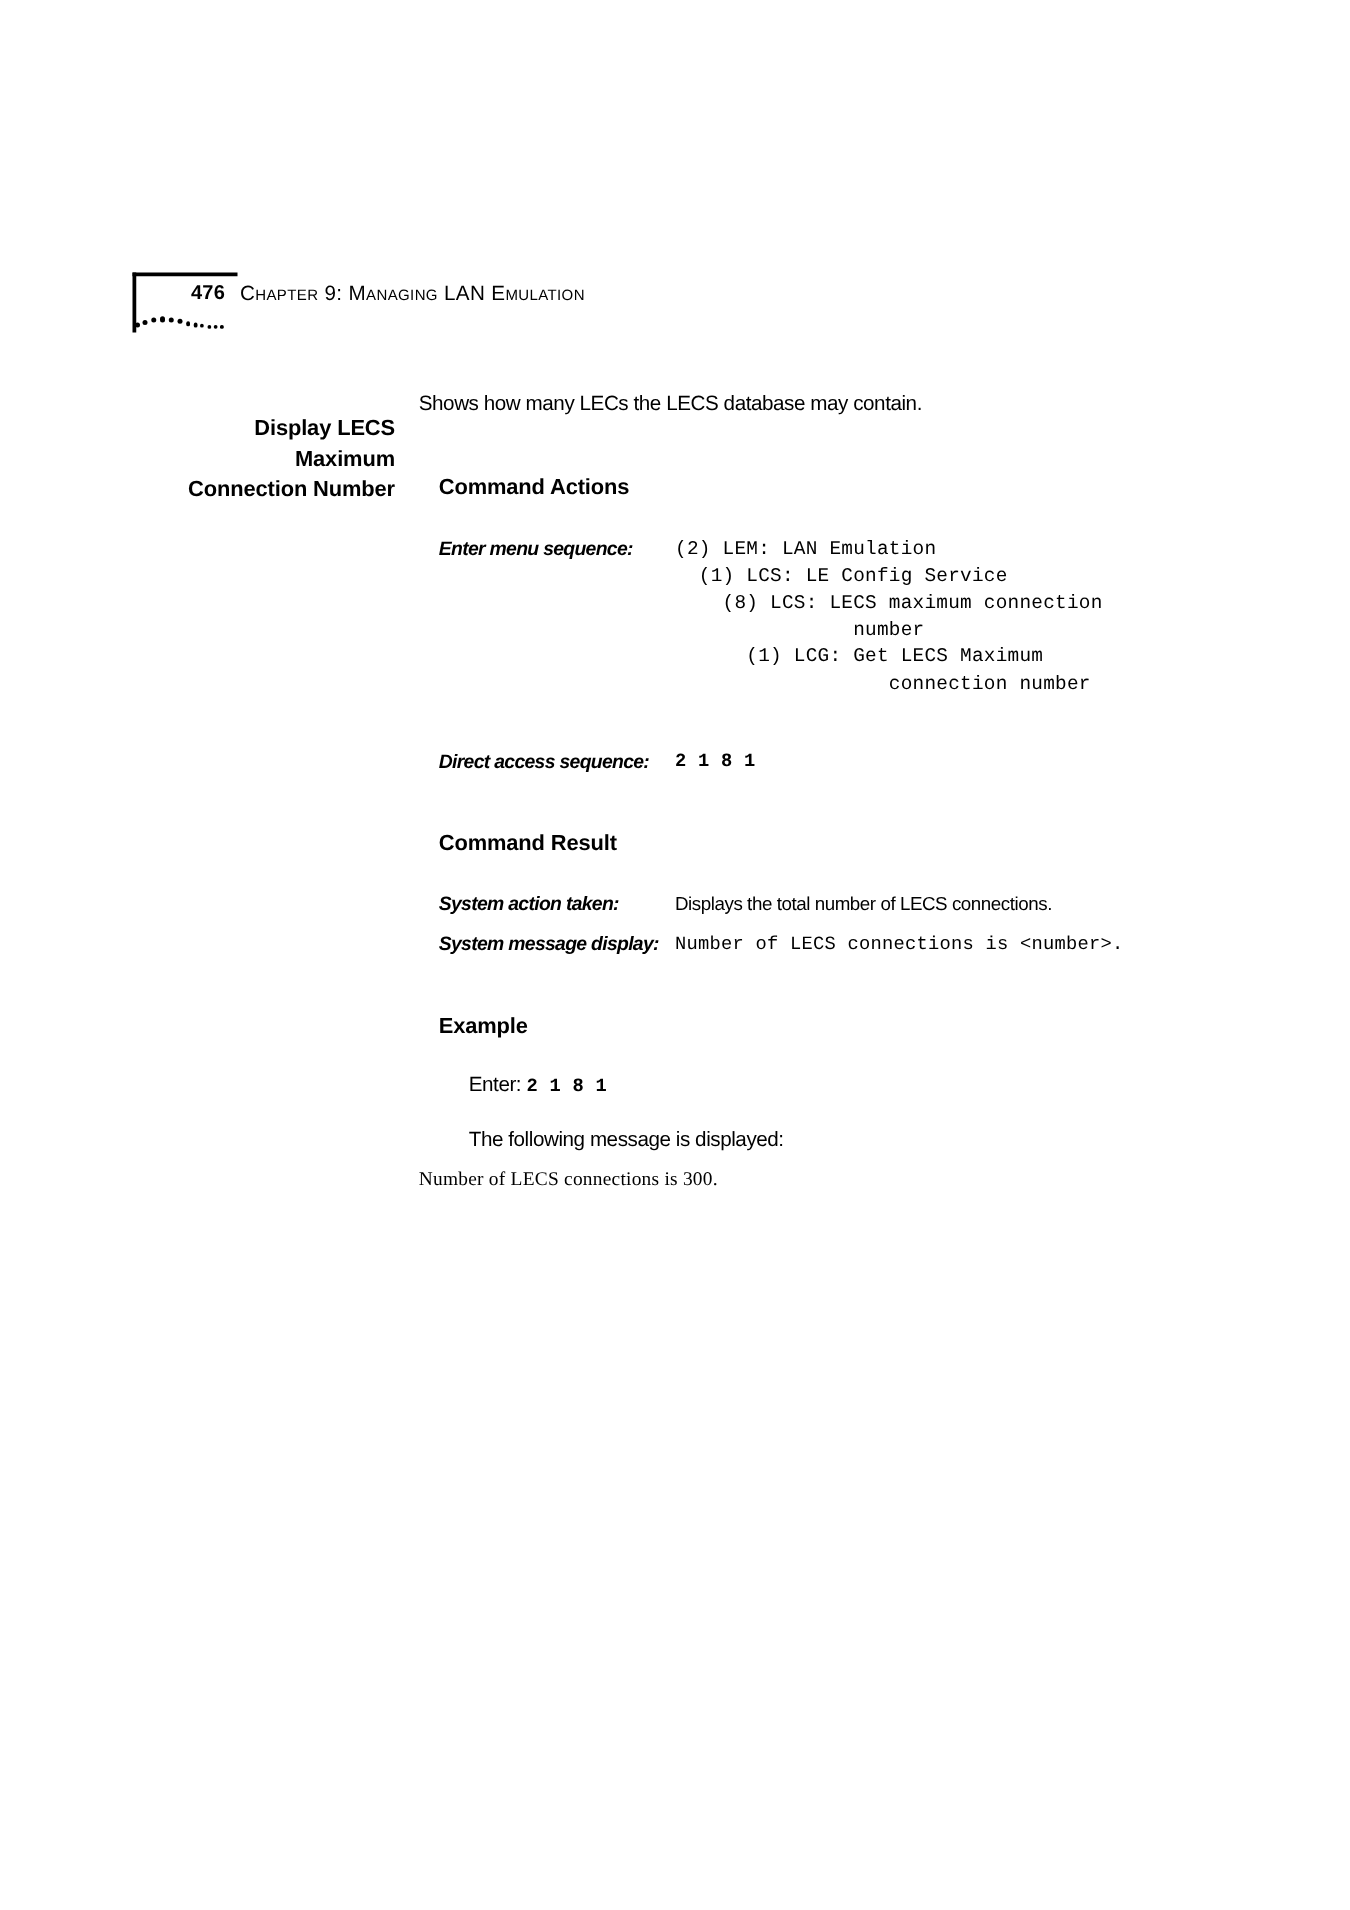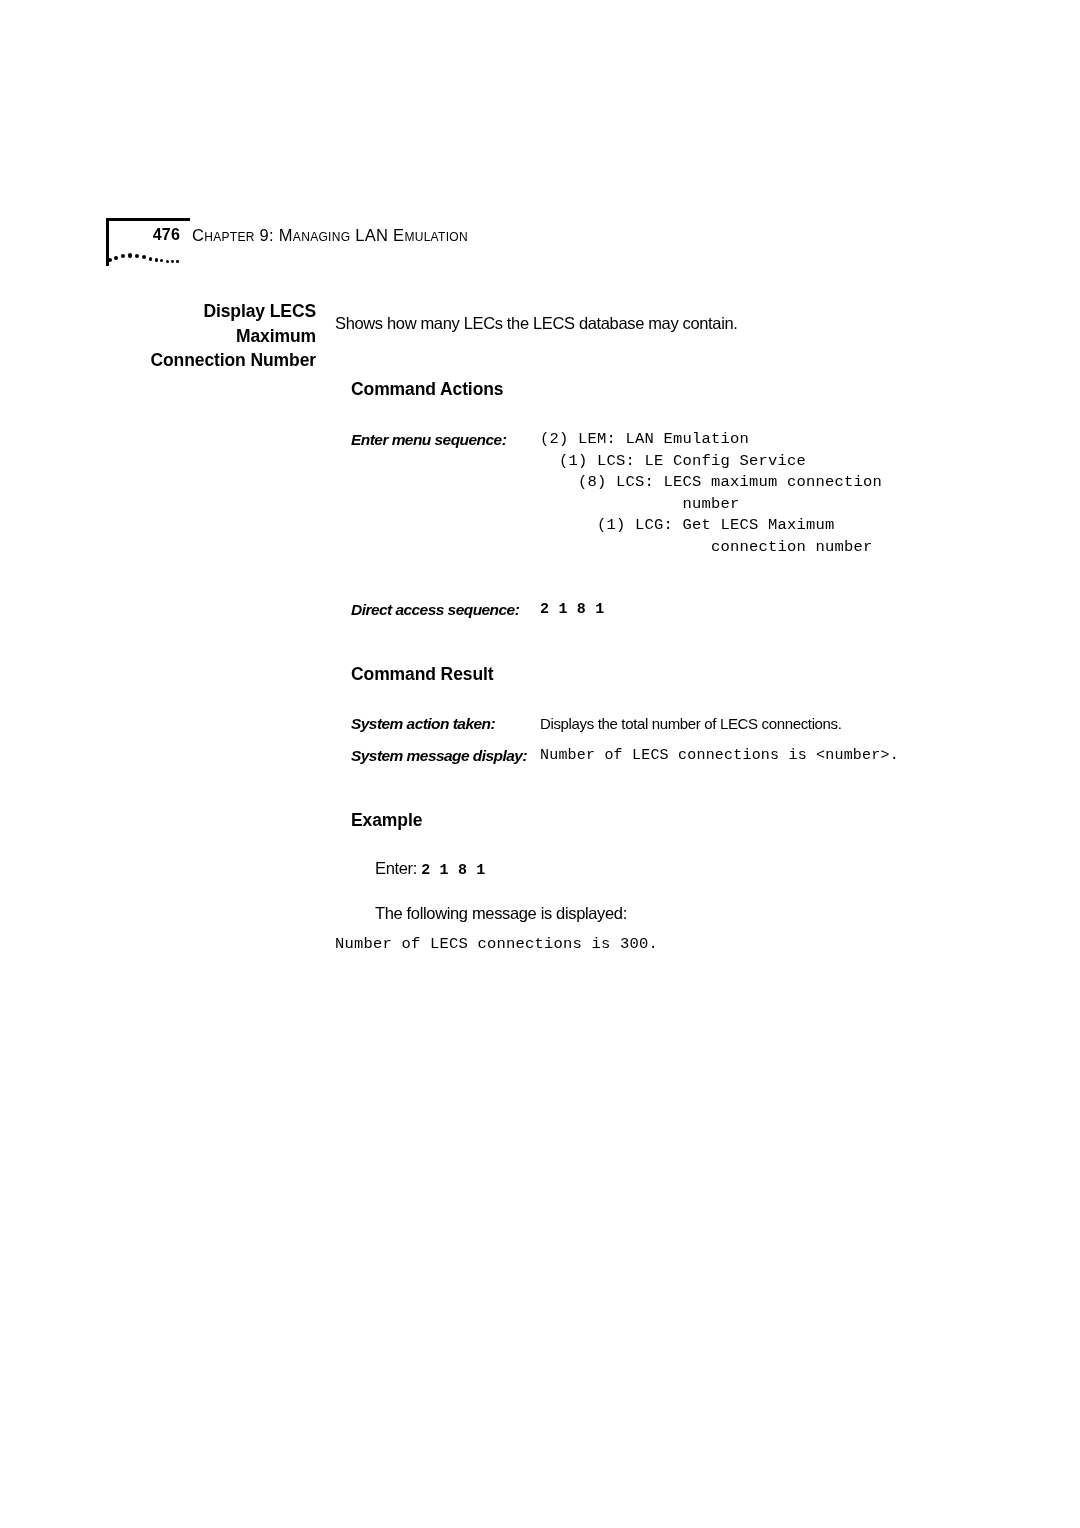--- a/index.html
+++ b/index.html
@@ -77,21 +77,21 @@
     line-height: 20px;
     font-variant: small-caps;
     letter-spacing: 0.3px;
     white-space: nowrap;
   }
 
   
   .side-heading {
     position: absolute;
     left: 110px;
-    top: 299px;
+    top: 330px;
     width: 206px;
     text-align: right;
     font-size: 17.5px;
     font-weight: bold;
     line-height: 24.5px;
     letter-spacing: -0.1px;
   }
 
   .content {
     position: absolute;
@@ -159,21 +159,21 @@
   .menu-seq {
     font-family: "Liberation Mono", monospace;
     font-size: 15.5px;
     line-height: 21.5px;
     letter-spacing: 0.2px;
     white-space: pre;
     margin-left: 205px;
   }
 
   .mono-line {
-    font-family: Liberation Mono, monospace;
+    font-family: Liberation Serif, serif;
     font-size: 15.5px;
     line-height: 21px;
     letter-spacing: 0.2px;
     white-space: pre;
   }
 
   .plain-line {
     font-size: 16.5px;
     line-height: 22px;
     letter-spacing: -0.35px;

